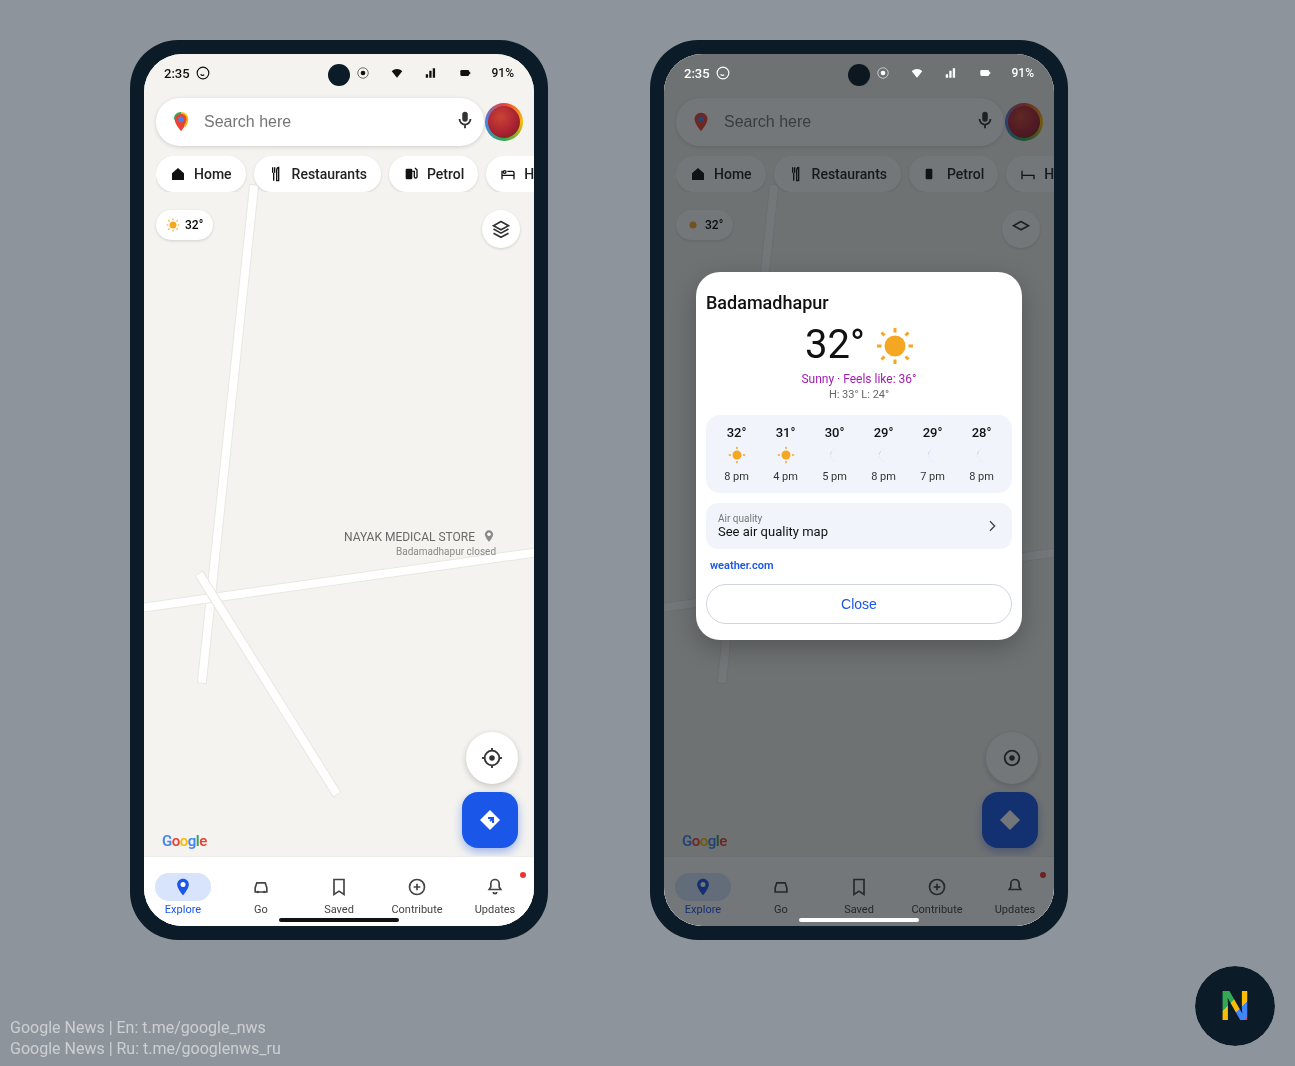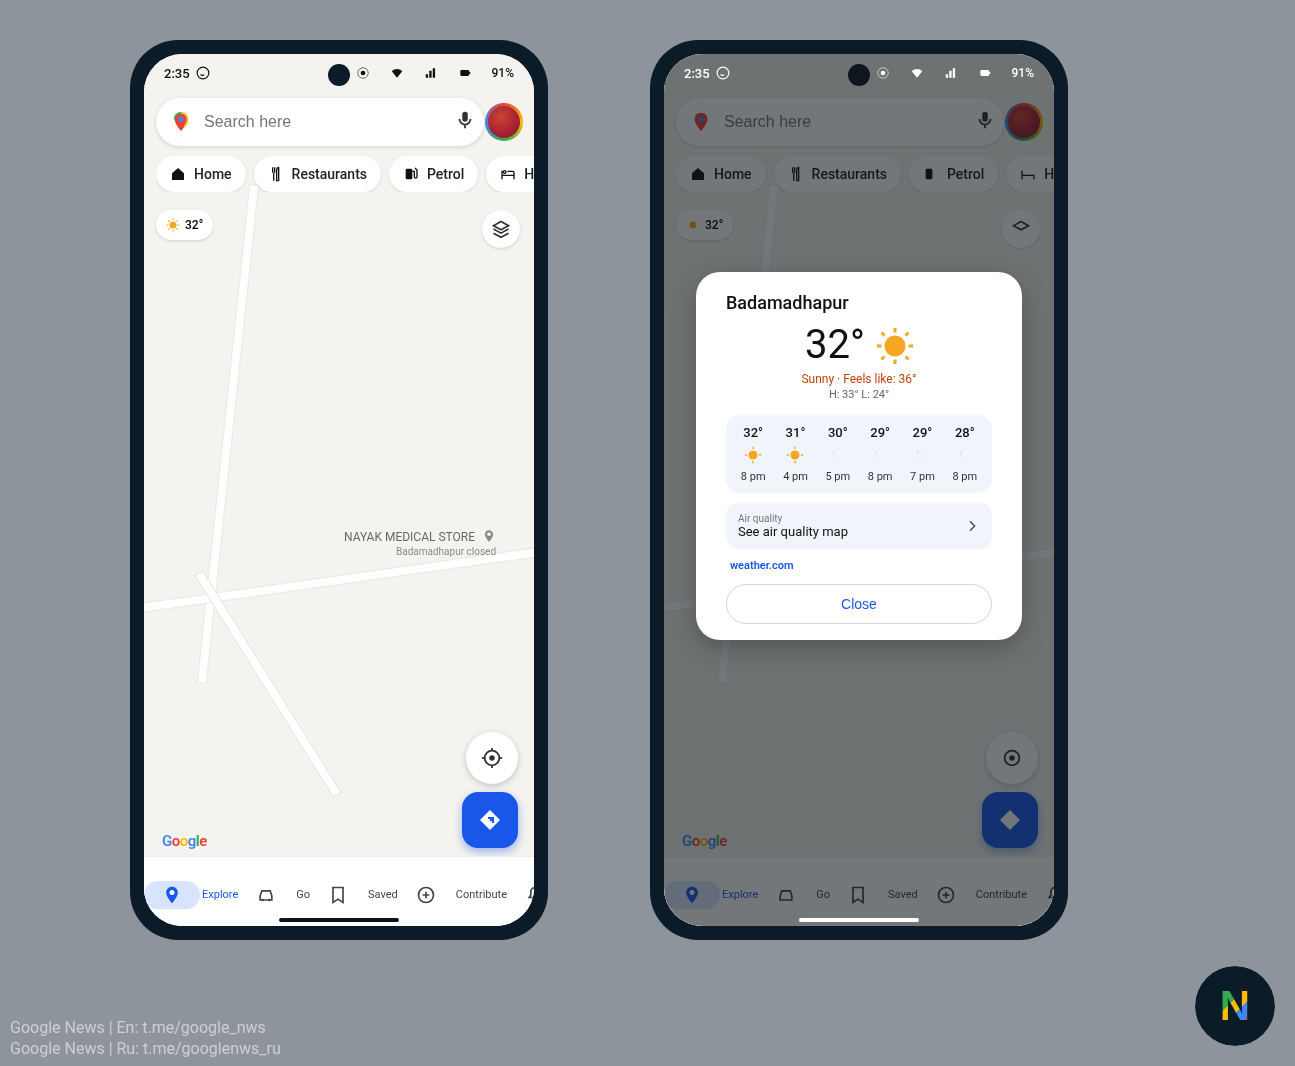--- a/index.html
+++ b/index.html
@@ -230,21 +230,21 @@
     bottom: 0; left: 0; right: 0;
     height: 70px;
     background: #fff;
     display: flex;
     z-index: 30;
     border-top: 1px solid #eee;
   }
   .nav-item {
     flex: 1;
     display: flex;
-    flex-direction: row;
+    flex-direction: column;
     align-items: center;
     justify-content: center;
     font-size: 11px;
     color: #444;
     gap: 2px;
     padding-top: 6px;
   }
   .nav-item.active { color: #1a56e8; }
   .nav-item.active .icon-wrap { background: #d7e4fc; }
   .icon-wrap { width: 56px; height: 28px; border-radius: 14px; display:flex;align-items:center;justify-content:center;}
@@ -264,28 +264,28 @@
     inset: 0;
     background: rgba(15,20,25,0.58);
     z-index: 50;
   }
   .weather-card {
     position: absolute;
     top: 218px;
     left: 32px; right: 32px;
     background: #fff;
     border-radius: 24px;
-    padding: 20px 30px 16px;
+    padding: 20px 10px 16px;
     z-index: 60;
     box-shadow: 0 8px 24px rgba(0,0,0,0.25);
   }
   .weather-card h3 { margin:0 0 8px; font-size: 18px; font-weight: 500; color:#111;}
   .big-temp { display:flex; align-items:center; justify-content:center; gap:12px; font-size: 40px; font-weight:400; color:#111;}
   .big-temp .sun-icon{width:36px;height:36px;}
-  .sub-line{ text-align:center; font-size:12px; color:#c2410c; margin-top:4px;}
+  .sub-line{ text-align:center; font-size:12px; color:#a21caf; margin-top:4px;}
   .hilo{ text-align:center; font-size:11px;color:#666;margin-top:2px;}
   .forecast-row{
     margin-top:14px;
     background:#f1f5fb;
     border-radius:14px;
     padding:10px 6px;
     display:flex;
   }
   .fc-item{flex:1;text-align:center;font-size:11px;color:#333;display:flex;flex-direction:column;align-items:center;gap:6px;}
   .fc-temp{font-size:13px;font-weight:500;color:#111;}

